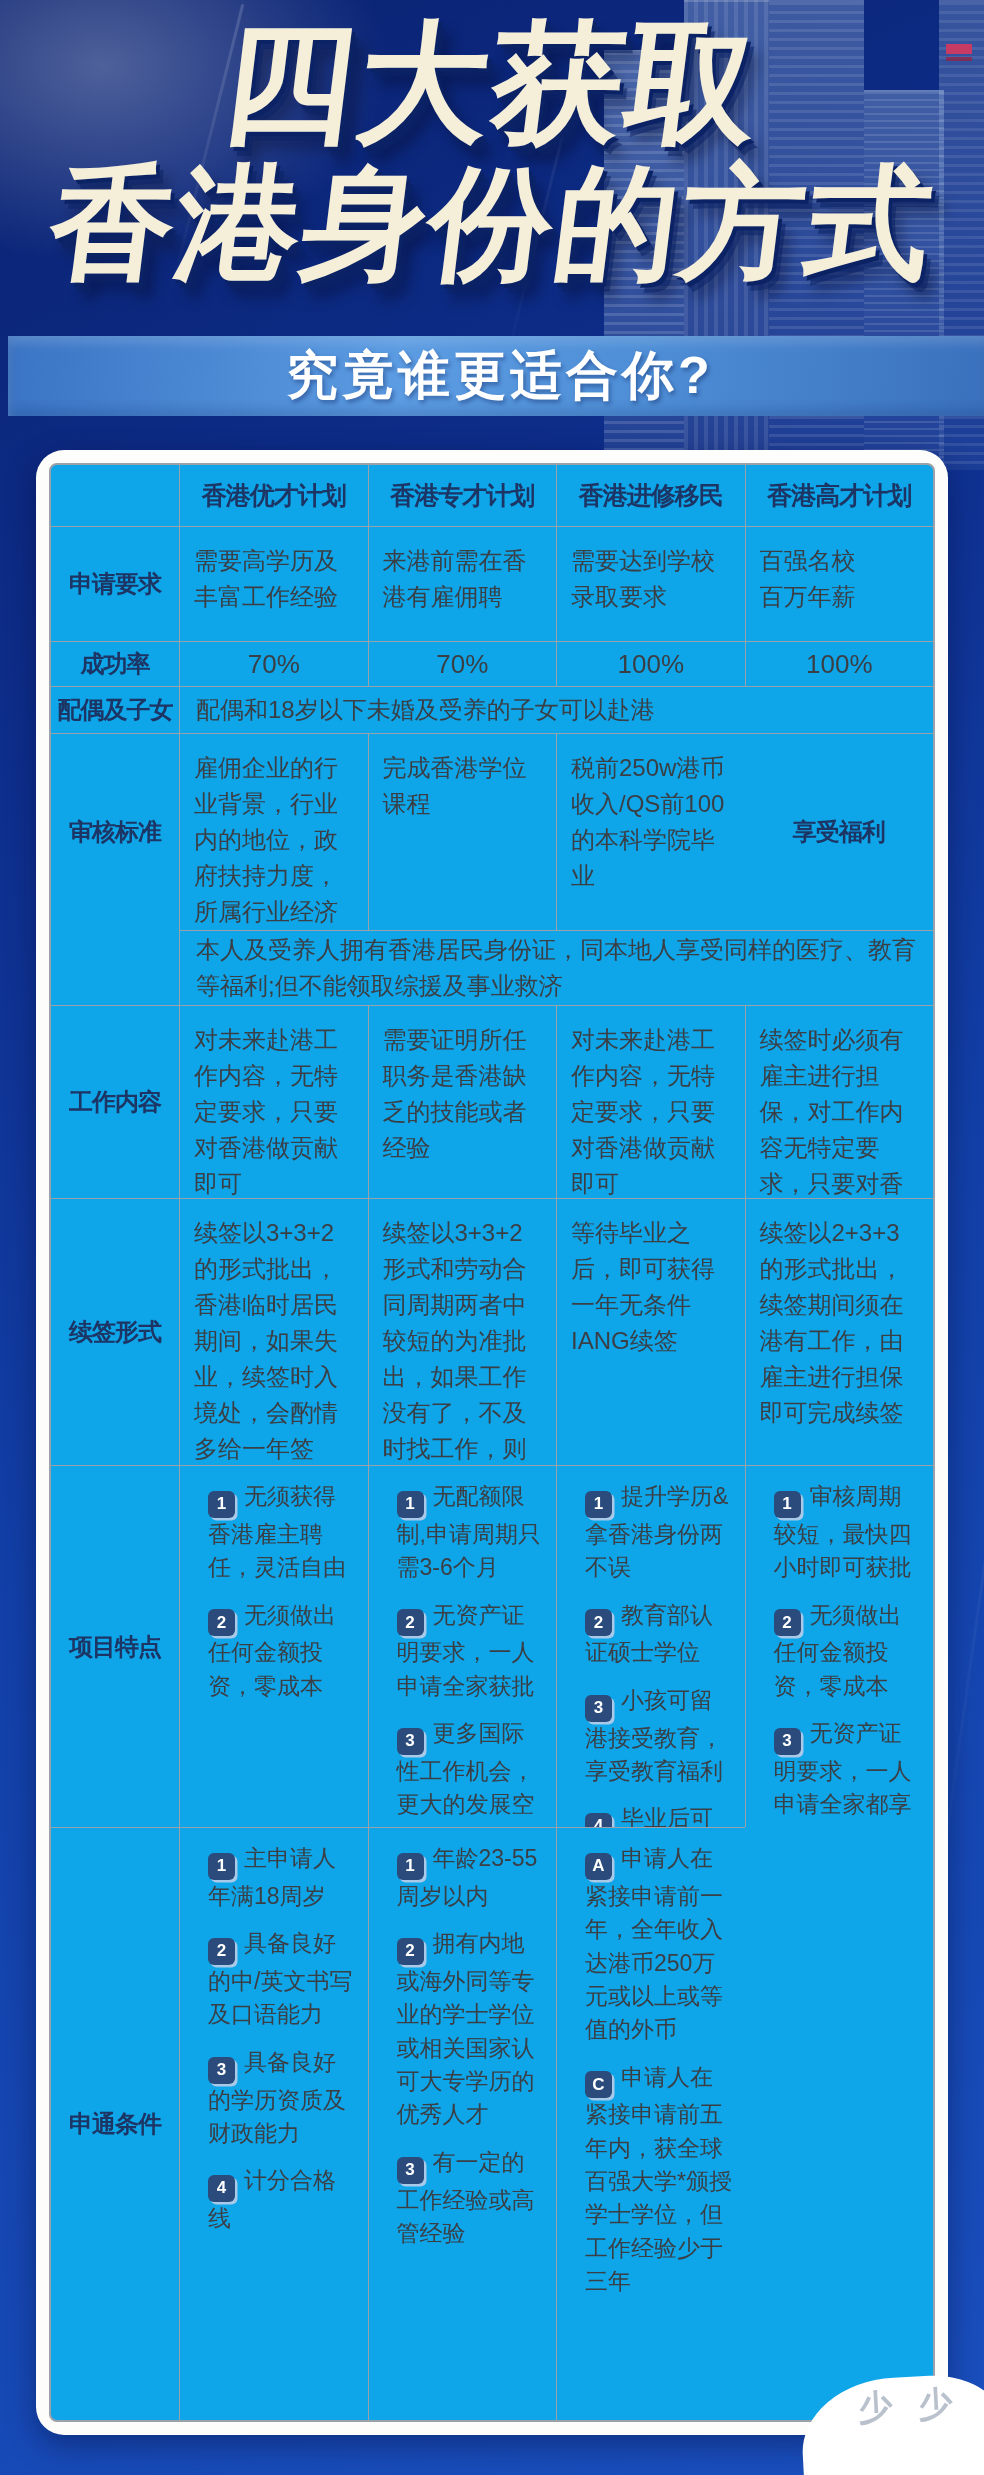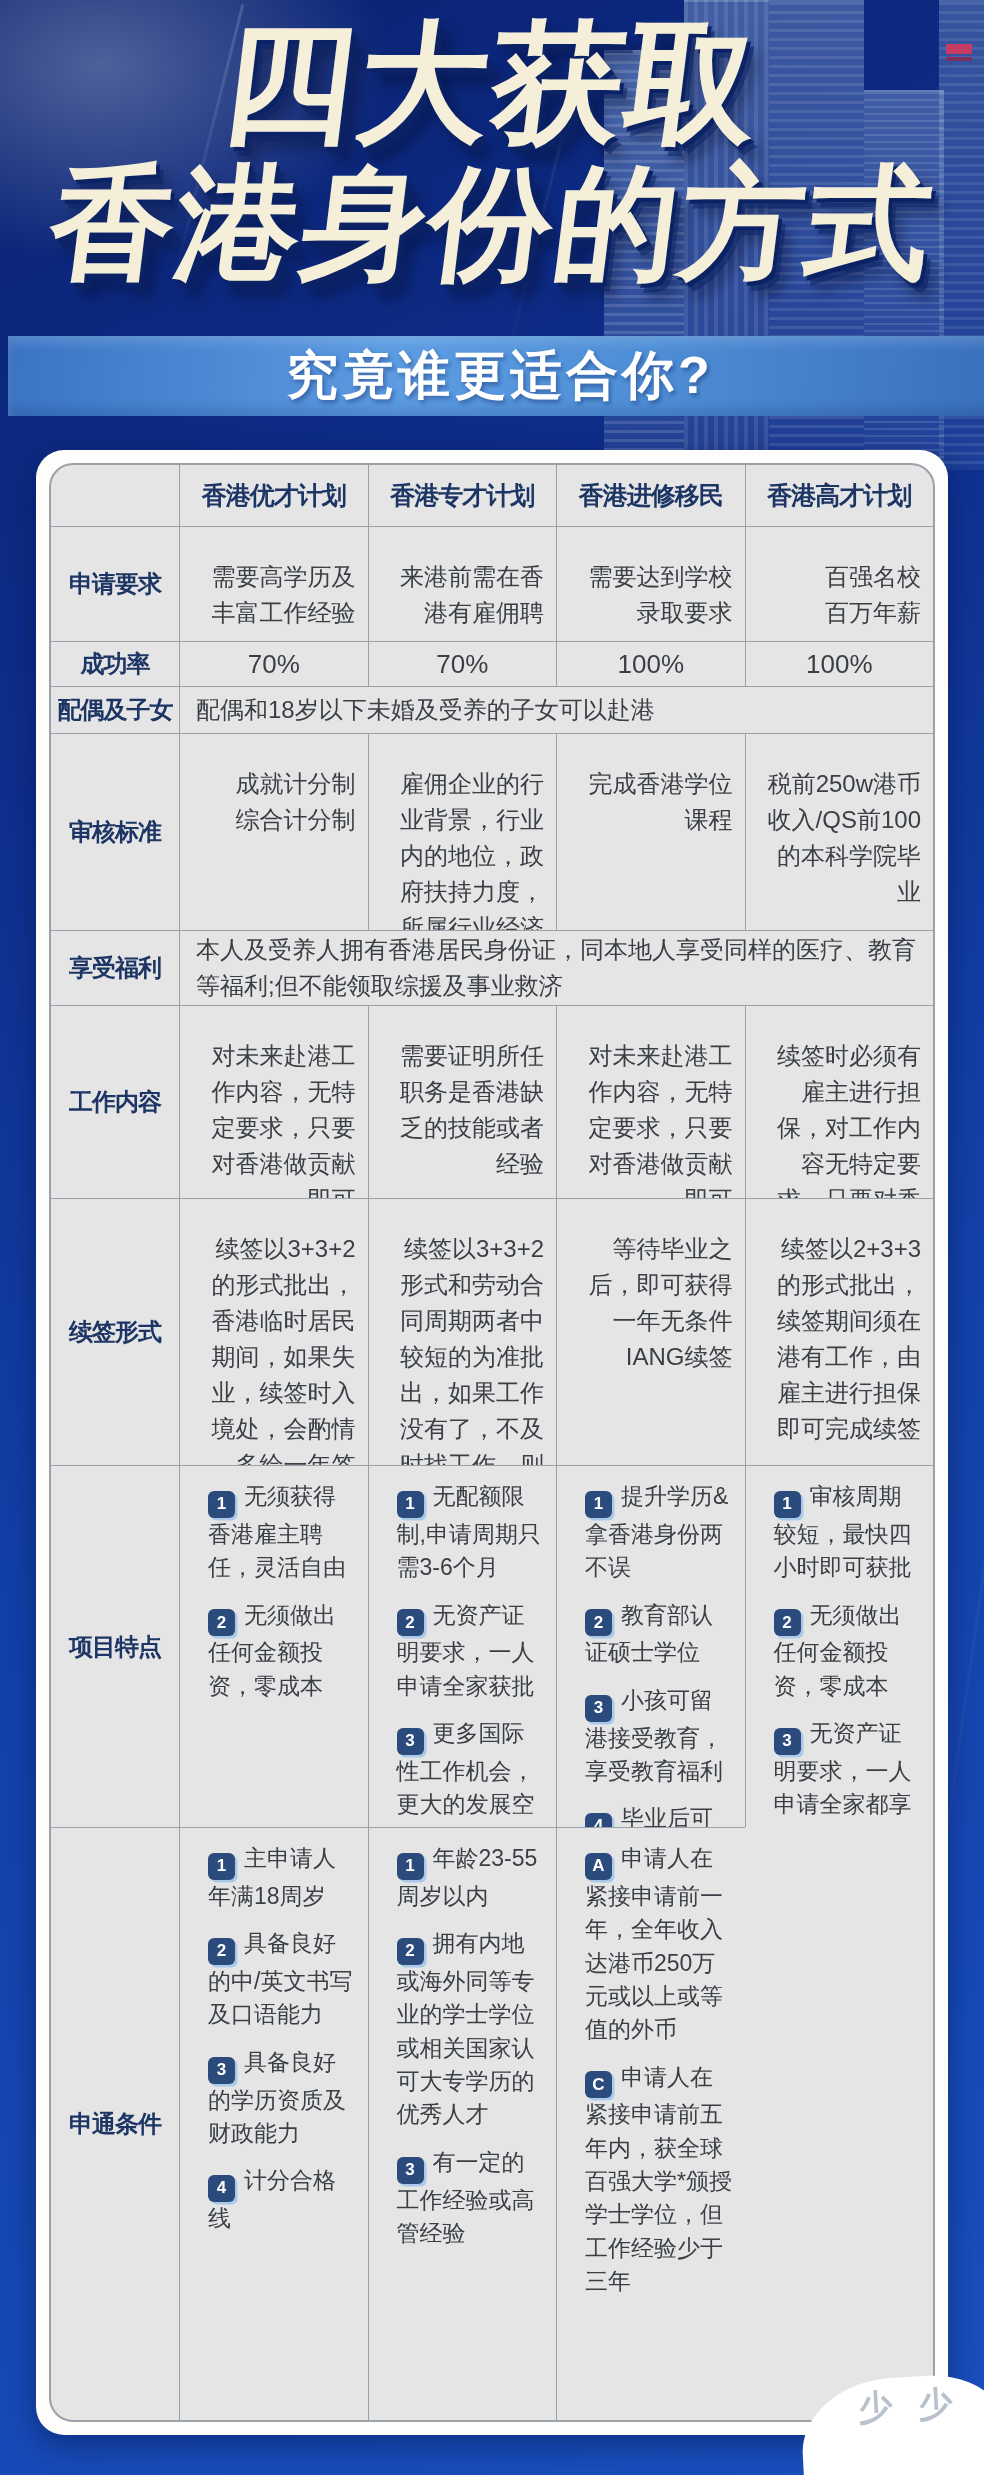--- a/index.html
+++ b/index.html
@@ -61,38 +61,38 @@
 
   
   .card {
     position:absolute; left:36px; top:450px; width:912px; height:1985px;
     background:#fdfdfc; border-radius:28px;
     box-shadow:0 10px 30px rgba(0,10,50,.4);
     padding:13px;
   }
   .tbl {
     width:100%; height:100%;
-    border:2px solid #9ba1a8; border-radius:24px; overflow:hidden;
+    border:2px solid #9ba1a8; border-radius:8px; overflow:hidden;
     display:grid;
     grid-template-columns:128px 1fr 1fr 1fr 1fr;
     grid-template-rows:61px 115px 45px 47px 197px 75px 193px 267px 362px auto;
-    background:#e5e5e5;
+    background:#0ea5e9;
     color:#3a3f46;
   }
   .c { border-left:1.5px solid #9ba1a8; border-top:1.5px solid #9ba1a8;
        font-size:24px; line-height:1.5; overflow:hidden; }
   .c.col0 { border-left:none; }
   .c.row0 { border-top:none; }
   .span4 { grid-column:2 / 6; }
   .lbl { display:flex; align-items:center; justify-content:center;
          color:#1c3564; font-weight:bold; font-size:24px; white-space:nowrap;
          letter-spacing:-1px; text-align:left; }
   .hdr { display:flex; align-items:center; justify-content:center;
          color:#1c3564; font-weight:bold; font-size:25px; letter-spacing:-1px; }
-  .cell { padding:32px 12px 10px 14px; text-align:right; }
+  .cell { padding:16px 12px 10px 14px; text-align:left; }
   .mid { display:flex; align-items:center; justify-content:center; padding:12px; font-size:26px; }
   .vmid { display:flex; align-items:center; padding:6px 16px; }
   .pre { white-space:pre-line; }
   .list { padding:14px 10px 8px 12px; font-size:23px; line-height:1.45; }
   .item { margin:0 0 14px 16px; }
   .badge {
     display:inline-flex; width:27px; height:27px; border-radius:6px;
     background:#2a4b7c; color:#ffffff; font-weight:bold; font-size:17px;
     align-items:center; justify-content:center;
     box-shadow:2.5px 2.5px 0 #a9c9e9;
@@ -154,22 +154,20 @@
     <div class="c col0 lbl">成功率</div>
     <div class="c mid">70%</div>
     <div class="c mid">70%</div>
     <div class="c mid">100%</div>
     <div class="c mid">100%</div>
 
     <div class="c col0 lbl">配偶及子女</div>
     <div class="c span4 vmid">配偶和18岁以下未婚及受养的子女可以赴港</div>
 
     <div class="c col0 lbl">审核标准</div>
-    <div class="c cell pre">成就计分制
-综合计分制</div>
     <div class="c cell">雇佣企业的行业背景，行业内的地位，政府扶持力度，所属行业经济地位</div>
     <div class="c cell">完成香港学位课程</div>
     <div class="c cell">税前250w港币收入/QS前100的本科学院毕业</div>
 
     <div class="c col0 lbl">享受福利</div>
     <div class="c span4 vmid">本人及受养人拥有香港居民身份证，同本地人享受同样的医疗、教育等福利;但不能领取综援及事业救济</div>
 
     <div class="c col0 lbl">工作内容</div>
     <div class="c cell">对未来赴港工作内容，无特定要求，只要对香港做贡献即可</div>
     <div class="c cell">需要证明所任职务是香港缺乏的技能或者经验</div>

